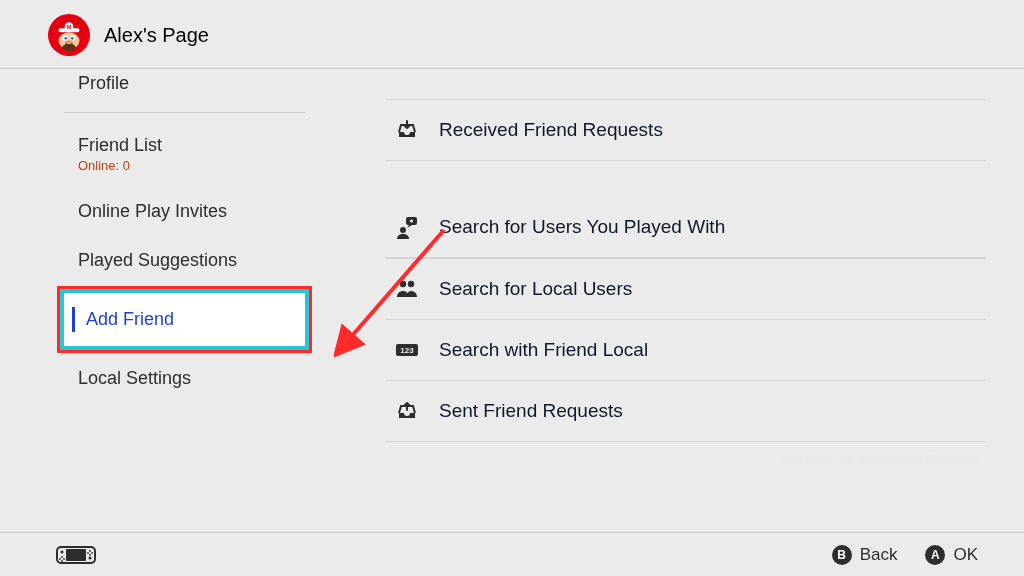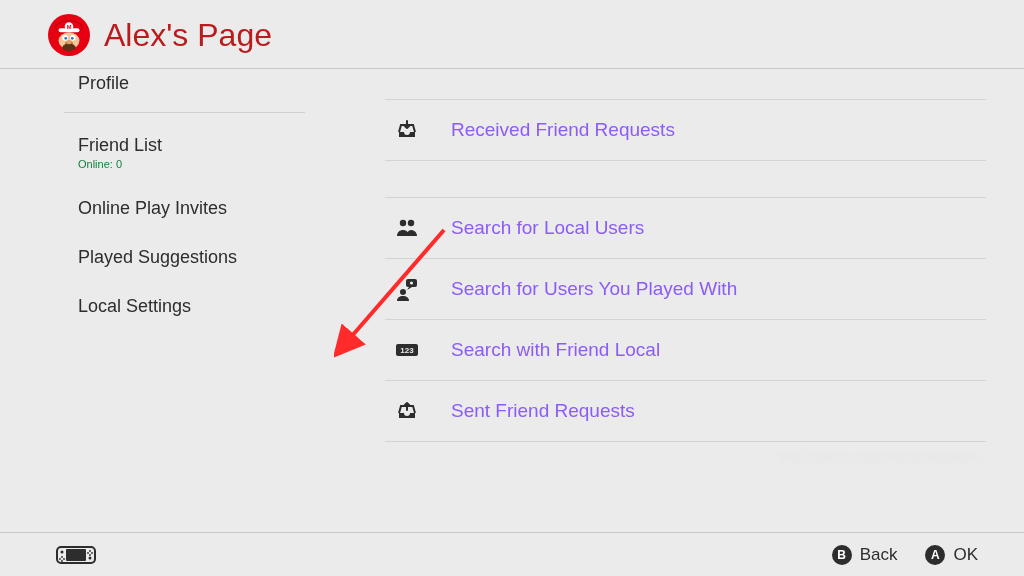--- a/index.html
+++ b/index.html
@@ -15,57 +15,57 @@
       display: flex; align-items: center;
       padding: 14px 48px 12px 48px;
       border-bottom: 1px solid #c8c8c8;
     }
     .avatar {
       width: 42px; height: 42px; border-radius: 50%;
       background: #e60012; display: flex; align-items: center; justify-content: center;
       margin-right: 14px; position: relative; overflow: hidden;
     }
     .avatar svg { width: 38px; height: 38px; }
-    .page-title { font-size: 32px; font-weight: 400; color: #b91c1c; }
+    .page-title { font-size: 20px; font-weight: 400; color: #000000; }
 
     .content { display: flex; height: calc(100% - 68px - 44px); }
 
     .sidebar { width: 305px; padding: 0 0 0 64px; }
     .sidebar-item {
       padding: 14px 12px 14px 14px;
       font-size: 18px; color: #2d2d2d;
       position: relative;
     }
     .sidebar-item.clipped { padding-top: 4px; }
     .sidebar-divider { border-bottom: 1px solid #d0d0d0; margin: 4px 0 8px 0; }
-    .sidebar-sub { font-size: 11px; color: #15803d; margin-top: 2px; }
+    .sidebar-sub { font-size: 13px; color: #c2410c; margin-top: 2px; }
     .sidebar-item.selected {
       background: #fff;
       border: 4px solid #28c7d8;
       outline: 3px solid #ff2a2a;
       outline-offset: 0;
       color: #1c3fd6;
       padding: 16px 12px 16px 14px;
       margin: 4px -4px 4px -4px;
     }
     .sidebar-item.selected::before {
       content: ""; position: absolute; left: 8px; top: 14px; bottom: 14px;
       width: 3px; background: #1c3fd6;
     }
     .sidebar-item.selected .label { margin-left: 8px; }
 
     .main { flex: 1; padding: 30px 38px 0 80px; }
     .main-item {
       display: flex; align-items: center;
       padding: 18px 0 18px 8px;
       border-bottom: 1px solid #d4d4d4;
-      font-size: 19px; color: #8b5cf6;
+      font-size: 19px; color: #0f172a;
     }
     .main-item.first { border-top: 1px solid #d4d4d4; }
-    .main-item .icon { width: 28px; margin-right: 30px; display: flex; justify-content: center; }
+    .main-item .icon { width: 28px; margin-right: 18px; display: flex; justify-content: center; }
     .main-gap { height: 36px; }
     .main-hint {
       font-size: 13px; color: #e6e6e6; text-align: right;
       padding: 8px 4px; filter: blur(2px);
       letter-spacing: 0.3px;
     }
 
     .arrow {
       position: absolute; left: 334px; top: 222px;
       pointer-events: none;
@@ -114,57 +114,58 @@
 </div>
 
 <div class="content">
 
   <div class="sidebar" id="sidebar">
       <div class="sidebar-item clipped"><span class="label">Profile</span></div>
       <div class="sidebar-divider"></div>
       <div class="sidebar-item"><span class="label">Friend List</span><div class="sidebar-sub">Online: 0</div></div>
       <div class="sidebar-item"><span class="label">Online Play Invites</span></div>
       <div class="sidebar-item"><span class="label">Played Suggestions</span></div>
+      <div class="sidebar-item selected"><span class="label">Add Friend</span></div>
       <div class="sidebar-item"><span class="label">Local Settings</span></div>
     </div>
 
   <div class="main" id="main">
       <div class="main-item first">
         <span class="icon">
           <svg width="24" height="24" viewBox="0 0 24 24">
             <path d="M4 14v5h16v-5h-5a3 3 0 01-6 0H4z" fill="#2d2d2d"></path>
             <path d="M4 14l2-7h12l2 7" fill="none" stroke="#2d2d2d" stroke-width="2"></path>
             <path d="M12 3v7m0 0l-3-3m3 3l3-3" fill="none" stroke="#2d2d2d" stroke-width="2" stroke-linecap="round"></path>
           </svg>
         </span>
         <span>Received Friend Requests</span>
       </div>
       <div class="main-gap"></div>
-      <div class="main-item first">
-        <span class="icon">
-          <svg width="24" height="24" viewBox="0 0 24 24">
-            <circle cx="8" cy="7" r="3.2" fill="#2d2d2d"></circle>
-            <circle cx="16" cy="7" r="3.2" fill="#2d2d2d"></circle>
-            <path d="M2 20c0-4 3-6 6-6s6 2 6 6" fill="#2d2d2d"></path>
-            <path d="M12 20c0-4 1.5-6 4-6s6 2 6 6" fill="#2d2d2d"></path>
-          </svg>
-        </span>
-        <span>Search for Local Users</span>
-      </div>
       <div class="main-item">
         <span class="icon">
           <svg width="24" height="24" viewBox="0 0 24 24">
             <circle cx="8" cy="15" r="3" fill="#2d2d2d"></circle>
             <path d="M2 24c0-3.5 2.5-5 6-5s6 1.5 6 5" fill="#2d2d2d"></path>
             <rect x="11" y="2" width="11" height="8" rx="2" fill="#2d2d2d"></rect>
             <path d="M14 10l-2 3 5-3" fill="#2d2d2d"></path>
             <circle cx="16.5" cy="6" r="1.6" fill="#ebebeb"></circle>
           </svg>
         </span>
         <span>Search for Users You Played With</span>
+      </div>
+      <div class="main-item first">
+        <span class="icon">
+          <svg width="24" height="24" viewBox="0 0 24 24">
+            <circle cx="8" cy="7" r="3.2" fill="#2d2d2d"></circle>
+            <circle cx="16" cy="7" r="3.2" fill="#2d2d2d"></circle>
+            <path d="M2 20c0-4 3-6 6-6s6 2 6 6" fill="#2d2d2d"></path>
+            <path d="M12 20c0-4 1.5-6 4-6s6 2 6 6" fill="#2d2d2d"></path>
+          </svg>
+        </span>
+        <span>Search for Local Users</span>
       </div>
       <div class="main-item">
         <span class="icon">
           <svg width="24" height="24" viewBox="0 0 24 24">
             <rect x="1" y="6" width="22" height="12" rx="2" fill="#2d2d2d"></rect>
             <text x="12" y="15" text-anchor="middle" font-size="8" font-weight="700" fill="#ebebeb">123</text>
           </svg>
         </span>
         <span>Search with Friend Local</span>
       </div>

